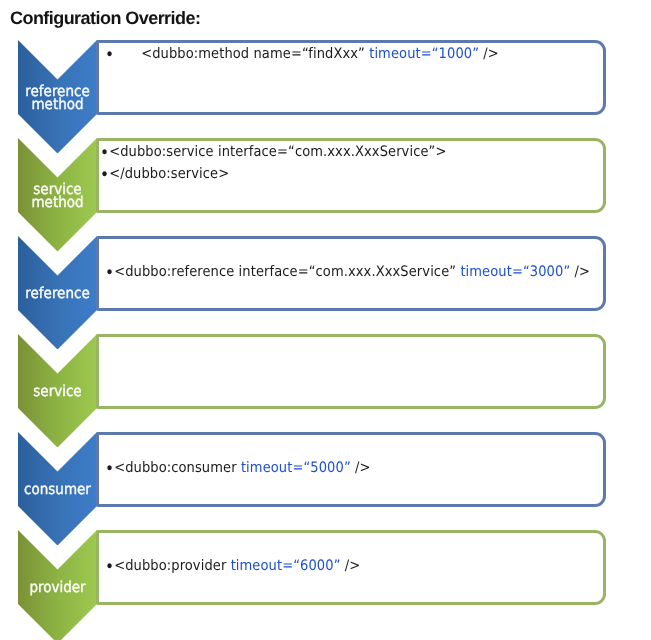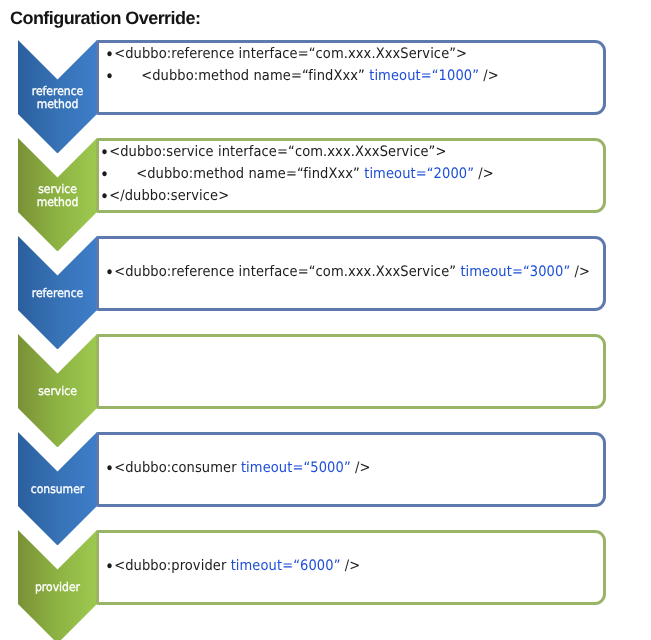--- a/index.html
+++ b/index.html
@@ -23,21 +23,21 @@
   #diagram{position:absolute;left:0;top:0;width:651px;height:640px;}
 
   .chev-wrap{position:absolute;left:18px;top:0;width:79px;height:113px;}
   .chev-wrap svg{display:block;}
 
   .chev-label{
     position:absolute;left:18px;width:79px;
     color:#ffffff;text-align:center;
     font-family:"DejaVu Sans", sans-serif;
     font-stretch:condensed;
-    font-size:12px;line-height:12.6px;
+    font-size:15px;line-height:12.6px;
     white-space:pre-line;
     -webkit-text-stroke:0.32px #ffffff;
     will-change:transform;
     transform:translateZ(0);
   }
 
   .box{
     position:absolute;
     background:#ffffff;
     border:3px solid #5D79AE;
@@ -74,41 +74,39 @@
             <stop offset="1" stop-color="#3E7DCA"></stop>
           </linearGradient>
         </defs>
         <path d="M0,0 L39.5,39.5 L79,0 L79,74 L39.5,113.5 L0,74 Z" fill="url(#grad0)"></path>
       </svg>
     </div>
     <div class="chev-label" style="top: 84.75px; width: 79px;">reference
 method</div>
     <div class="box" style="left: 96px; top: 40px; width: 509.5px; height: 75px;"></div>
     <div class="lines" style="left: 104.5px; top: 43px;">
-      <div class="ln"><span class="bul">•</span><span>&lt;dubbo:reference interface=“com.xxx.XxxService”&gt;</span></div>
       <div class="ln"><span class="bul">•</span><span style="display: inline-block; width: 27px;"></span><span>&lt;dubbo:method name=“findXxx” </span><span class="tmo">timeout=“1000”</span><span> /&gt;</span></div>
     </div>
     <div class="chev-wrap" style="top: 137.6px; width: 79px; height: 113.5px;">
       <svg width="79" height="113.5" viewBox="0 0 79 113.5">
         <defs>
           <linearGradient id="grad1" x1="0" y1="0" x2="1" y2="0">
             <stop offset="0" stop-color="#7A9136"></stop>
             <stop offset="0.5" stop-color="#8DB343"></stop>
             <stop offset="1" stop-color="#9DC950"></stop>
           </linearGradient>
         </defs>
         <path d="M0,0 L39.5,39.5 L79,0 L79,74 L39.5,113.5 L0,74 Z" fill="url(#grad1)"></path>
       </svg>
     </div>
     <div class="chev-label" style="top: 182.75px; width: 79px;">service
 method</div>
     <div class="box green" style="left: 96px; top: 138px; width: 509.5px; height: 75px;"></div>
     <div class="lines" style="left: 100px; top: 141px;">
       <div class="ln"><span class="bul">•</span><span>&lt;dubbo:service interface=“com.xxx.XxxService”&gt;</span></div>
-      <div class="ln"><span class="bul">•</span><span style="display: inline-block; width: 27px;"></span><span>&lt;dubbo:method name=“findXxx” </span><span class="tmo">timeout=“2000”</span><span> /&gt;</span></div>
       <div class="ln"><span class="bul">•</span><span>&lt;/dubbo:service&gt;</span></div>
     </div>
     <div class="chev-wrap" style="top: 235.6px; width: 79px; height: 113.5px;">
       <svg width="79" height="113.5" viewBox="0 0 79 113.5">
         <defs>
           <linearGradient id="grad2" x1="0" y1="0" x2="1" y2="0">
             <stop offset="0" stop-color="#2B5F9E"></stop>
             <stop offset="0.5" stop-color="#3772B5"></stop>
             <stop offset="1" stop-color="#3E7DCA"></stop>
           </linearGradient>

